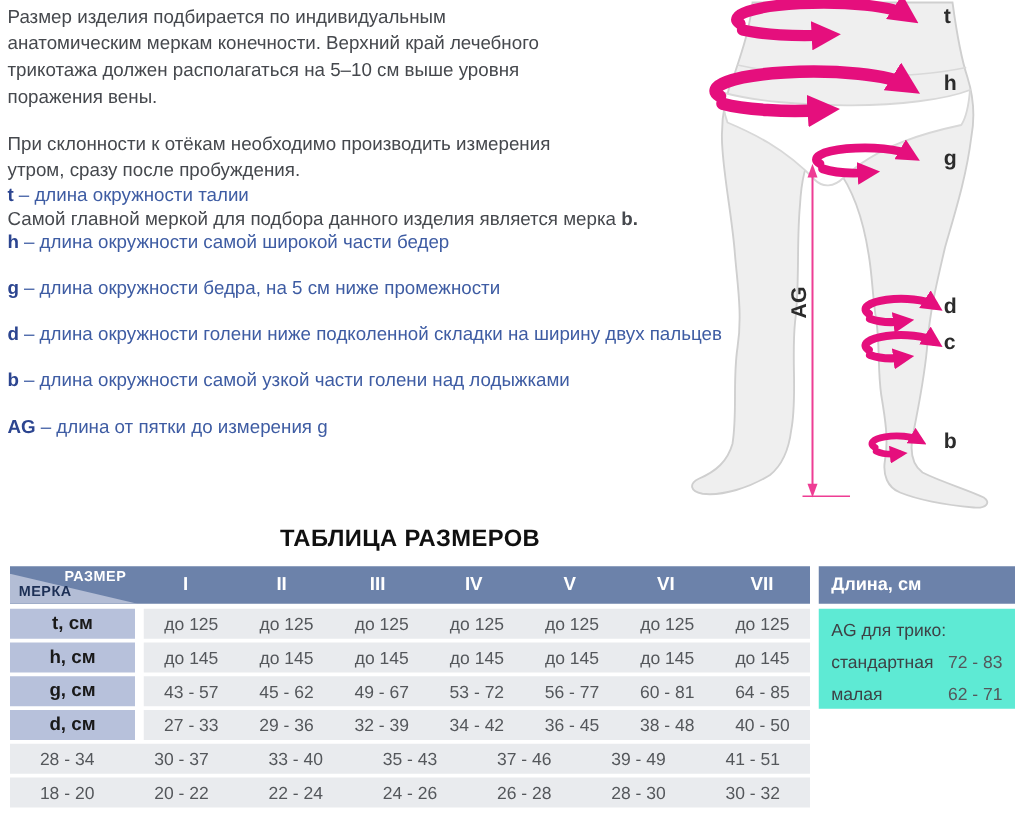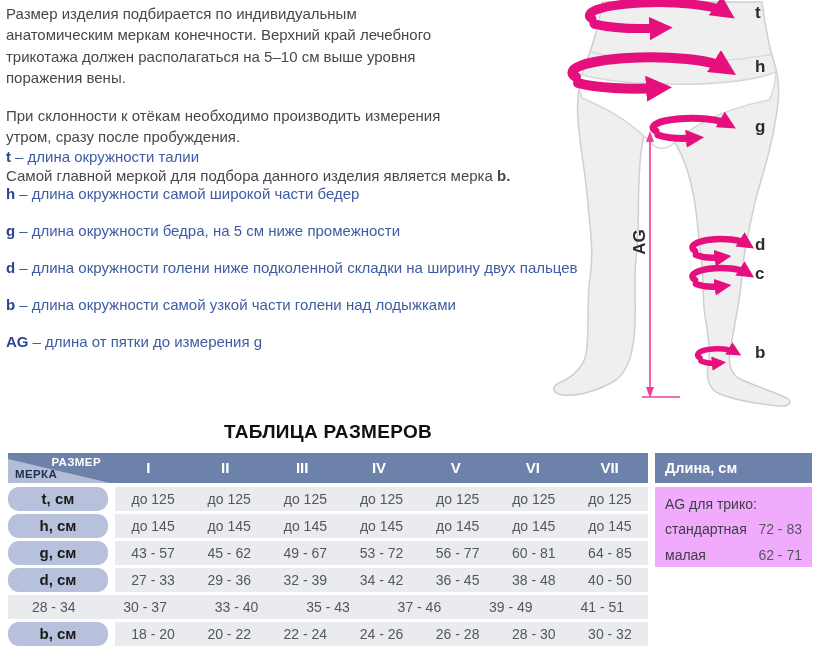--- a/index.html
+++ b/index.html
@@ -38,29 +38,29 @@
   .corner .size-word { position:absolute; top:3px; right:9px; font-size:11.5px; font-weight:bold;
     color:#ffffff; letter-spacing:.4px; }
   .corner .measure-word { position:absolute; bottom:3px; left:7px; font-size:11.5px; font-weight:bold;
     color:#1c2f55; letter-spacing:.4px; }
   .hcols { flex:1; display:flex; }
   .hcol { flex:1; text-align:center; line-height:30px; color:#ffffff;
     font-size:15px; font-weight:bold; }
   .rows { position:absolute; left:8px; top:487px; width:640px; }
   .trow { display:flex; height:24px; margin-bottom:3px; }
   .tlabel { width:100px; flex:none; background:#b7c1db; text-align:center; line-height:24px;
-    font-size:15px; font-weight:bold; color:#191919; margin-right:7px;border-radius:11px; }
+    font-size:15px; font-weight:bold; color:#191919; margin-right:7px; }
   .tdata { flex:1; background:#e9ebee; display:flex; }
   .tcell { flex:1; text-align:center; line-height:24px; font-size:14px; color:#54575b; }
   
   .side-head { position:absolute; left:655px; top:453px; width:157px; height:30px;
     background:#6c82aa; color:#ffffff; font-size:14.5px; font-weight:bold;
     line-height:30px; padding-left:10px; box-sizing:border-box; }
   .side-body { position:absolute; left:655px; top:487px; width:157px; height:80px;
-    background:#f0abfc; box-sizing:border-box; padding:5px 10px; }
+    background:#5eead4; box-sizing:border-box; padding:5px 10px; }
   .side-title { font-size:14px; color:#3d4145; line-height:24px; }
   .side-row { display:flex; justify-content:space-between; font-size:14px; line-height:26px; }
   .side-row .sl { color:#3d4145; }
   .side-row .sv { color:#54575b; }
 </style>
 </head>
 <body>
 
 <div class="page">
 
@@ -219,21 +219,20 @@
         <div class="tcell">28 - 34</div>
         <div class="tcell">30 - 37</div>
         <div class="tcell">33 - 40</div>
         <div class="tcell">35 - 43</div>
         <div class="tcell">37 - 46</div>
         <div class="tcell">39 - 49</div>
         <div class="tcell">41 - 51</div>
       </div>
     </div>
     <div class="trow">
-      <div class="tlabel">b, см</div>
       <div class="tdata">
         <div class="tcell">18 - 20</div>
         <div class="tcell">20 - 22</div>
         <div class="tcell">22 - 24</div>
         <div class="tcell">24 - 26</div>
         <div class="tcell">26 - 28</div>
         <div class="tcell">28 - 30</div>
         <div class="tcell">30 - 32</div>
       </div>
     </div>

